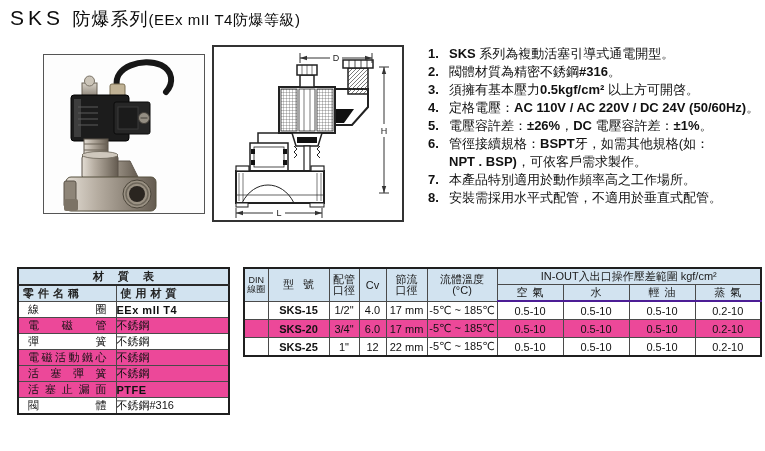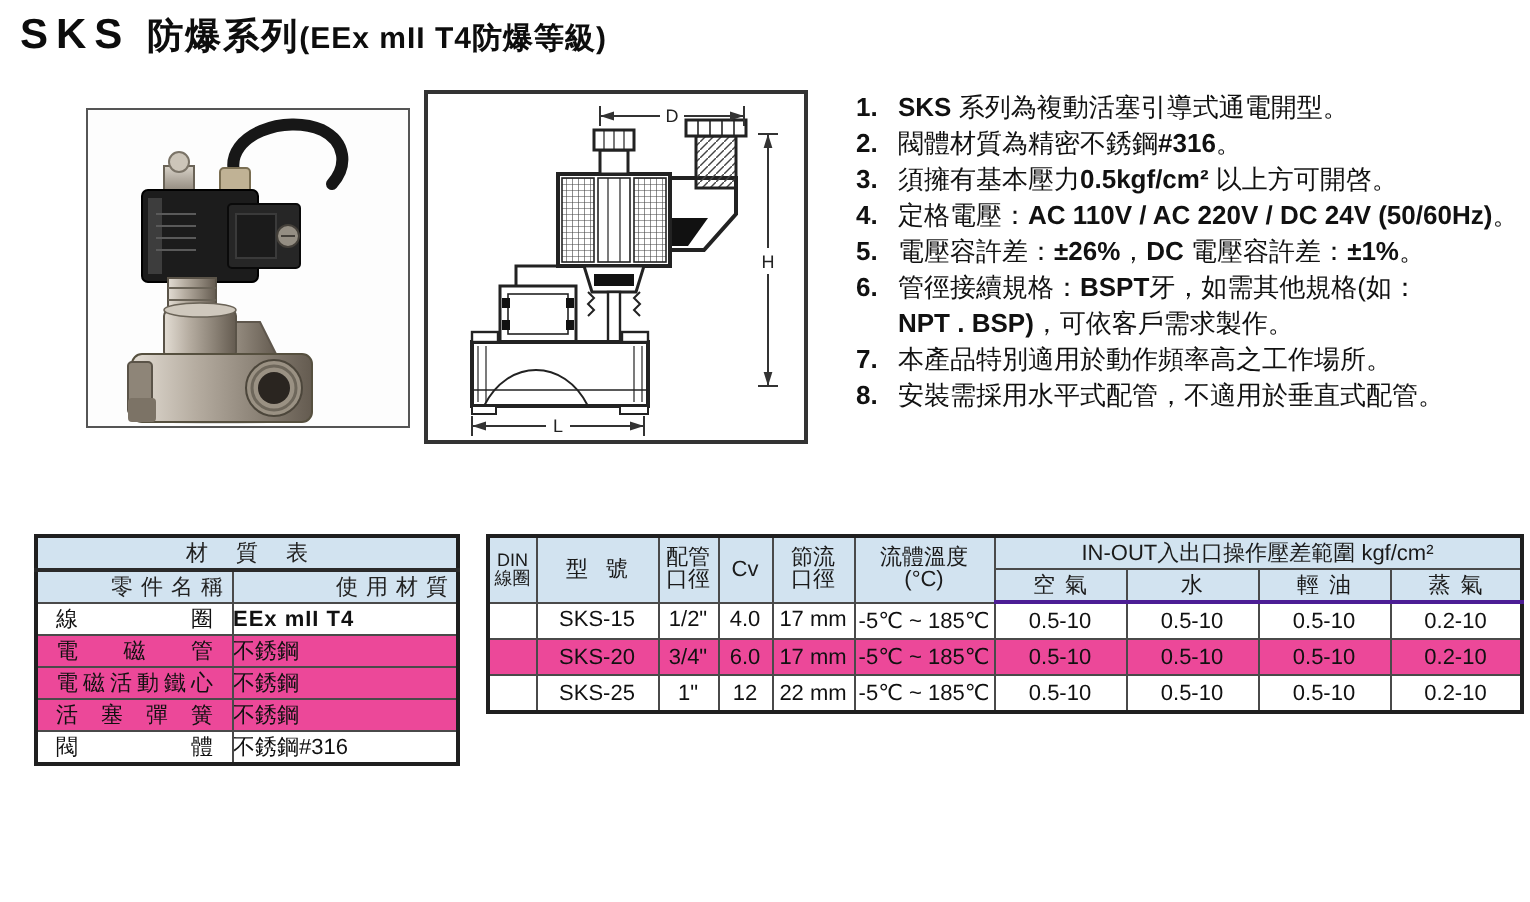--- a/index.html
+++ b/index.html
@@ -1,21 +1,21 @@
 <!DOCTYPE html>
 <html><head>
 <meta charset="utf-8">
 <style>
   html,body{margin:0;padding:0}
   body{
     width:765px;height:451px;background:#ffffff;position:relative;overflow:hidden;
     font-family:"Liberation Sans","DejaVu Sans",sans-serif;color:#111;
   }
   
-  .title{position:absolute;left:10px;top:6px;font-weight:bold;white-space:nowrap;color:#0d0d0d}
+  .title{position:absolute;left:10px;top:6px;font-weight:normal;white-space:nowrap;color:#0d0d0d}
   .title .brand{font-size:21px;letter-spacing:4px}
   .title .series{font-size:18px;margin-left:4px;letter-spacing:1px}
   .title .grade{font-size:15px;letter-spacing:0.5px}
 
   
   .photo-box{position:absolute;left:43px;top:54px;width:160px;height:158px;border:1px solid #555;background:#fdfdfd}
   .drawing-box{position:absolute;left:212px;top:45px;width:188px;height:173px;border:2px solid #333;background:#fff}
   .photo-box svg,.drawing-box svg{display:block}
 
   
@@ -26,41 +26,41 @@
   .b{font-weight:bold}
 
   
   table{border-collapse:collapse;table-layout:fixed}
   th,td{padding:0;vertical-align:middle;overflow:hidden;white-space:nowrap}
   .alt{background:#ec4899}
 
   
   .material-table{position:absolute;left:17px;top:267px;width:211px;border:2px solid #1f1f1f}
   .material-table th,.material-table td{border:1px solid #4a4a4a;font-size:11px;height:13px}
-  .material-table thead th{background:#d2e3f0;font-weight:normal;color:#222}
+  .material-table thead th{background:#d2e3f0;font-weight:bold;color:#222}
   .mt-title{font-size:12px;letter-spacing:14px;text-indent:14px;height:14px;border-bottom:2px solid #2a2a2a !important}
-  .mt-h{letter-spacing:4px;text-indent:4px;text-align:right}
+  .mt-h{letter-spacing:4px;text-indent:4px;text-align:left}
   .dist{text-align:justify;text-align-last:justify;text-justify:inter-character;padding:0 9px}
   .mat{}
   .mat.b{letter-spacing:0.5px}
 
   
   .spec-table{position:absolute;left:243px;top:267px;width:517px;border:2px solid #1f1f1f}
   .spec-table th,.spec-table td{border:1px solid #4a4a4a;font-size:11px;text-align:center}
   .spec-table thead th{background:#d2e3f0;font-weight:normal;height:14px;color:#1a1a1a}
   .spec-table thead tr:last-child th{border-bottom:2px solid #4c1d95}
   .corner div{line-height:9px}
   .din1{font-weight:normal;font-size:9px}
   .din2{font-size:9px}
   .model-h{letter-spacing:9px;text-indent:9px}
   .two-line{font-size:10.5px;line-height:11px}
   .span-h{font-size:11px}
   .media-h{letter-spacing:5px;text-indent:5px}
   .spec-table tbody td{height:17px}
-  .model{font-weight:normal;font-size:12px}
+  .model{font-weight:bold;font-size:12px}
   .temp{font-size:9.5px}
 </style>
 </head>
 <body>
 
 <div class="title">
   <span class="brand">SKS</span>
   <span class="series">防爆系列</span><span class="grade">(EEx mII T4防爆等級)</span>
 </div>
 
@@ -244,27 +244,35 @@
   </thead>
   <tbody>
       <tr>
         <td class="dist">線圈</td>
         <td class="mat b">EEx mII T4</td>
       </tr>
       <tr class="alt">
         <td class="dist">電磁管</td>
         <td class="mat">不銹鋼</td>
       </tr>
+      <tr>
+        <td class="dist">彈簧</td>
+        <td class="mat">不銹鋼</td>
+      </tr>
       <tr class="alt">
         <td class="dist">電磁活動鐵心</td>
         <td class="mat">不銹鋼</td>
       </tr>
       <tr class="alt">
         <td class="dist">活塞彈簧</td>
         <td class="mat">不銹鋼</td>
+      </tr>
+      <tr class="alt">
+        <td class="dist">活塞止漏面</td>
+        <td class="mat b">PTFE</td>
       </tr>
       <tr>
         <td class="dist">閥體</td>
         <td class="mat">不銹鋼#316</td>
       </tr>
     </tbody>
 </table>
 
 <table class="spec-table">
   <colgroup>

